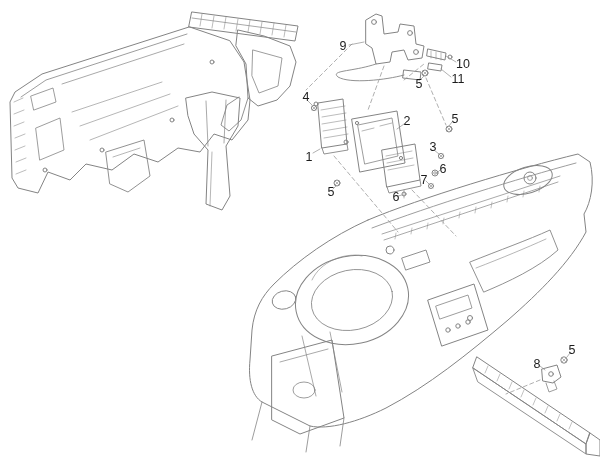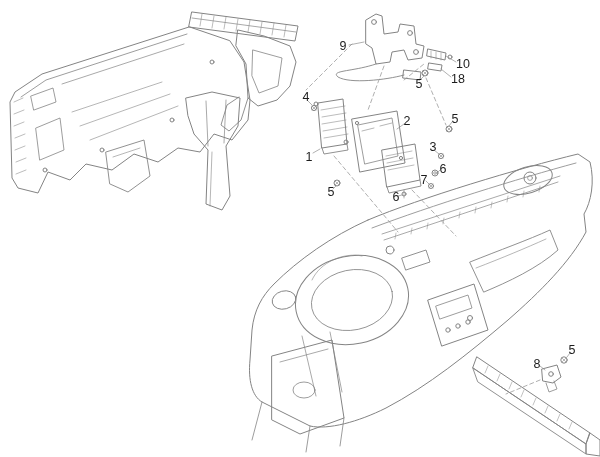--- a/index.html
+++ b/index.html
@@ -162,21 +162,21 @@
         <path d="M333,189 L336,186"></path>
         <path d="M398,196 L402,195"></path>
         <path d="M570,353 L567,357"></path>
         <path d="M540,366 L545,370"></path>
       </g>
     </g>
   </svg>
 
   <span class="callout" style="left:343px;top:46px">9</span>
   <span class="callout" style="left:463px;top:64px">10</span>
-  <span class="callout" style="left:458px;top:79px">18</span>
+  <span class="callout" style="left:458px;top:79px">11</span>
   <span class="callout" style="left:419px;top:84px">5</span>
   <span class="callout" style="left:306px;top:97px">4</span>
   <span class="callout" style="left:407px;top:121px">2</span>
   <span class="callout" style="left:455px;top:119px">5</span>
   <span class="callout" style="left:433px;top:147px">3</span>
   <span class="callout" style="left:309px;top:157px">1</span>
   <span class="callout" style="left:443px;top:169px">6</span>
   <span class="callout" style="left:424px;top:180px">7</span>
   <span class="callout" style="left:331px;top:192px">5</span>
   <span class="callout" style="left:396px;top:197px">6</span>

